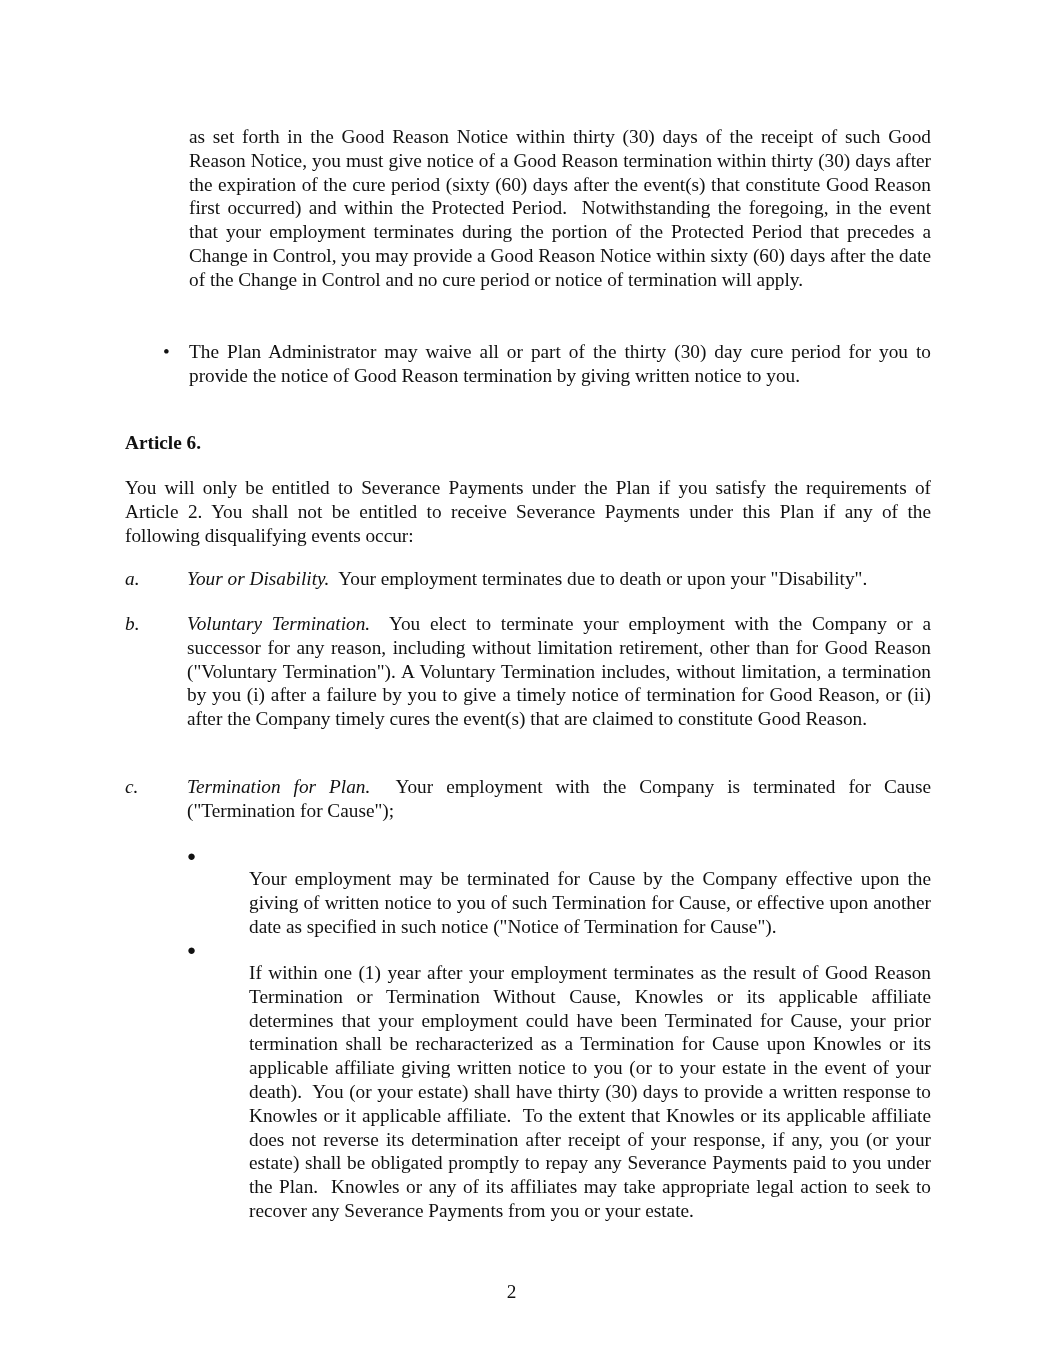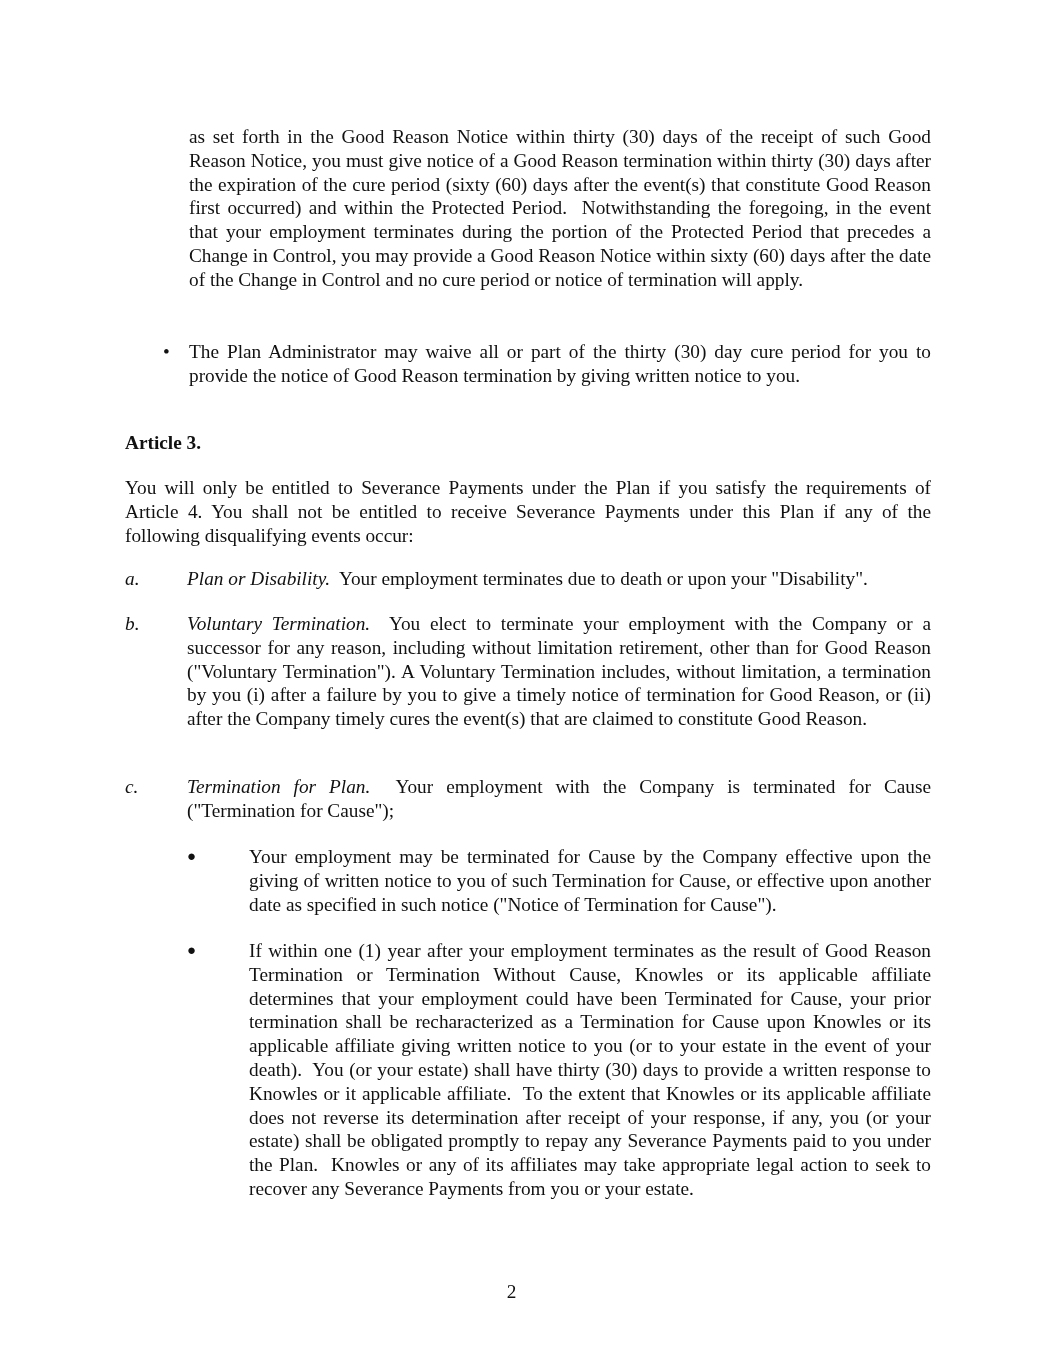--- a/index.html
+++ b/index.html
@@ -101,20 +101,21 @@
       display: flex;
     }
     .sub .dot {
       width: 62px;
       flex: 0 0 62px;
       font-size: 15px;
       padding-top: 0px;
     }
     .sub .stext {
       flex: 1 1 auto;
+      margin-top: 22px;
     }
     #sub-1 { top: 845px; }
     #sub-2 { top: 939px; }
     #page-number {
       position: absolute;
       left: 0;
       width: 1023px;
       top: 1280px;
       text-align: center;
     }
@@ -125,28 +126,28 @@
 <div class="page">
 
   <div id="cont-para" class="block justify">as set forth in the Good Reason Notice within thirty (30) days of the receipt of such Good Reason Notice, you must give notice of a Good Reason termination within thirty (30) days after the expiration of the cure period (sixty (60) days after the event(s) that constitute Good Reason first occurred) and within the Protected Period.&nbsp; Notwithstanding the foregoing, in the event that your employment terminates during the portion of the Protected Period that precedes a Change in Control, you may provide a Good Reason Notice within sixty (60) days after the date of the Change in Control and no cure period or notice of termination will apply.</div>
 
   <div id="bullet-waive" class="block bullet-row justify">
     <span class="bmark">•</span>
     <span class="btext">The Plan Administrator may waive all or part of the thirty (30) day cure period for you to provide the notice of Good Reason termination by giving written notice to you.</span>
   </div>
 
   <div id="article-heading" class="block">
-    <span class="num">Article 3.</span>
+    <span class="num">Article 6.</span>
   </div>
 
-  <div id="intro-para" class="block justify">You will only be entitled to Severance Payments under the Plan if you satisfy the requirements of Article 4. You shall not be entitled to receive Severance Payments under this Plan if any of the following disqualifying events occur:</div>
+  <div id="intro-para" class="block justify">You will only be entitled to Severance Payments under the Plan if you satisfy the requirements of Article 2. You shall not be entitled to receive Severance Payments under this Plan if any of the following disqualifying events occur:</div>
 
   <div id="item-a" class="item">
     <span class="letter">a.</span>
-    <span class="itext justify"><span class="caption">Plan or Disability.</span><span>&nbsp; Your employment terminates due to death or upon your "Disability".</span></span>
+    <span class="itext justify"><span class="caption">Your or Disability.</span><span>&nbsp; Your employment terminates due to death or upon your "Disability".</span></span>
   </div>
 
   <div id="item-b" class="item">
     <span class="letter">b.</span>
     <span class="itext justify"><span class="caption">Voluntary Termination.</span><span>&nbsp; You elect to terminate your employment with the Company or a successor for any reason, including without limitation retirement, other than for Good Reason ("Voluntary Termination"). A Voluntary Termination includes, without limitation, a termination by you (i) after a failure by you to give a timely notice of termination for Good Reason, or (ii) after the Company timely cures the event(s) that are claimed to constitute Good Reason.</span></span>
   </div>
 
   <div id="item-c" class="item">
     <span class="letter">c.</span>
     <span class="itext justify"><span class="caption">Termination for Plan.</span><span>&nbsp; Your employment with the Company is terminated for Cause ("Termination for Cause");</span></span>

